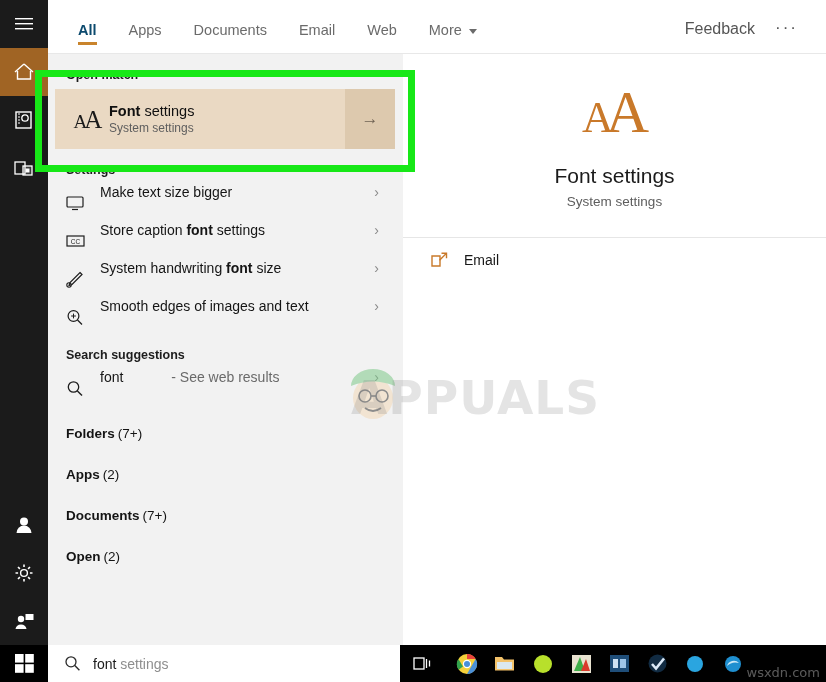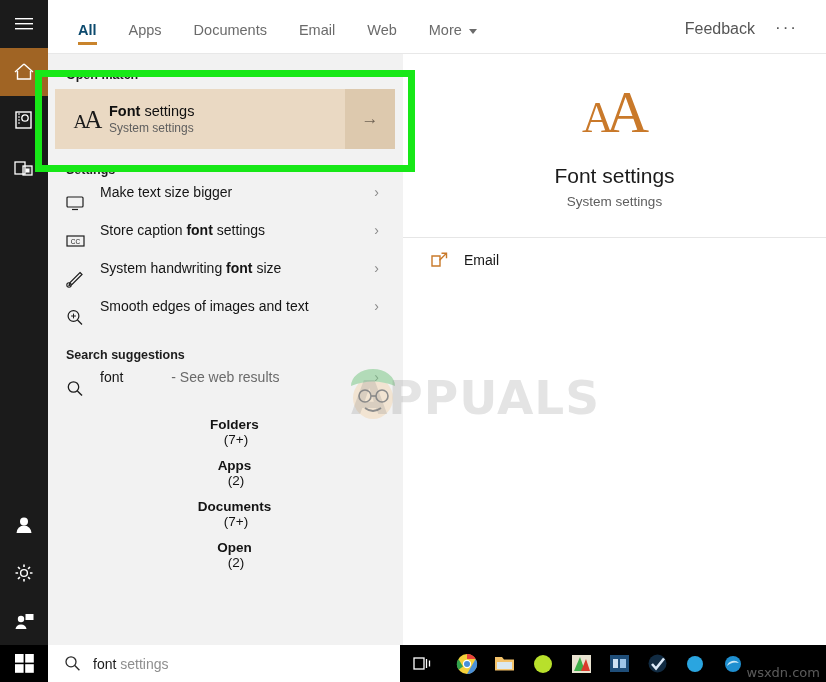--- a/index.html
+++ b/index.html
@@ -92,21 +92,21 @@
     width: 34px; flex: 0 0 34px; display: flex; align-items: center; justify-content: flex-start;
     color: #1d1d1d;
   }
   .row-label { font-size: 14px; color: #151515; flex: 1 1 auto; white-space: nowrap; }
   .row-label b { font-weight: bold; }
   .row-label .dim { color: #6a6a6a; padding-left: 44px; }
   .chev { color: #8a8a8a; font-size: 14px; padding-right: 4px; }
 
   .cat-row {
     font-size: 13.5px; color: #141414; padding: 0 0 0 18px;
-    height: 32px; display: flex; align-items: center; flex-direction: column;
+    height: 32px; display: flex; align-items: center;
   }
   .cat-row b { font-weight: bold; }
   .cat-row span.count { font-weight: normal; margin-left: 3px; }
 
   
   .preview {
     flex: 1 1 auto; background: #ffffff; position: relative;
     display: flex; flex-direction: column; align-items: center;
   }
   .pv-logo {

